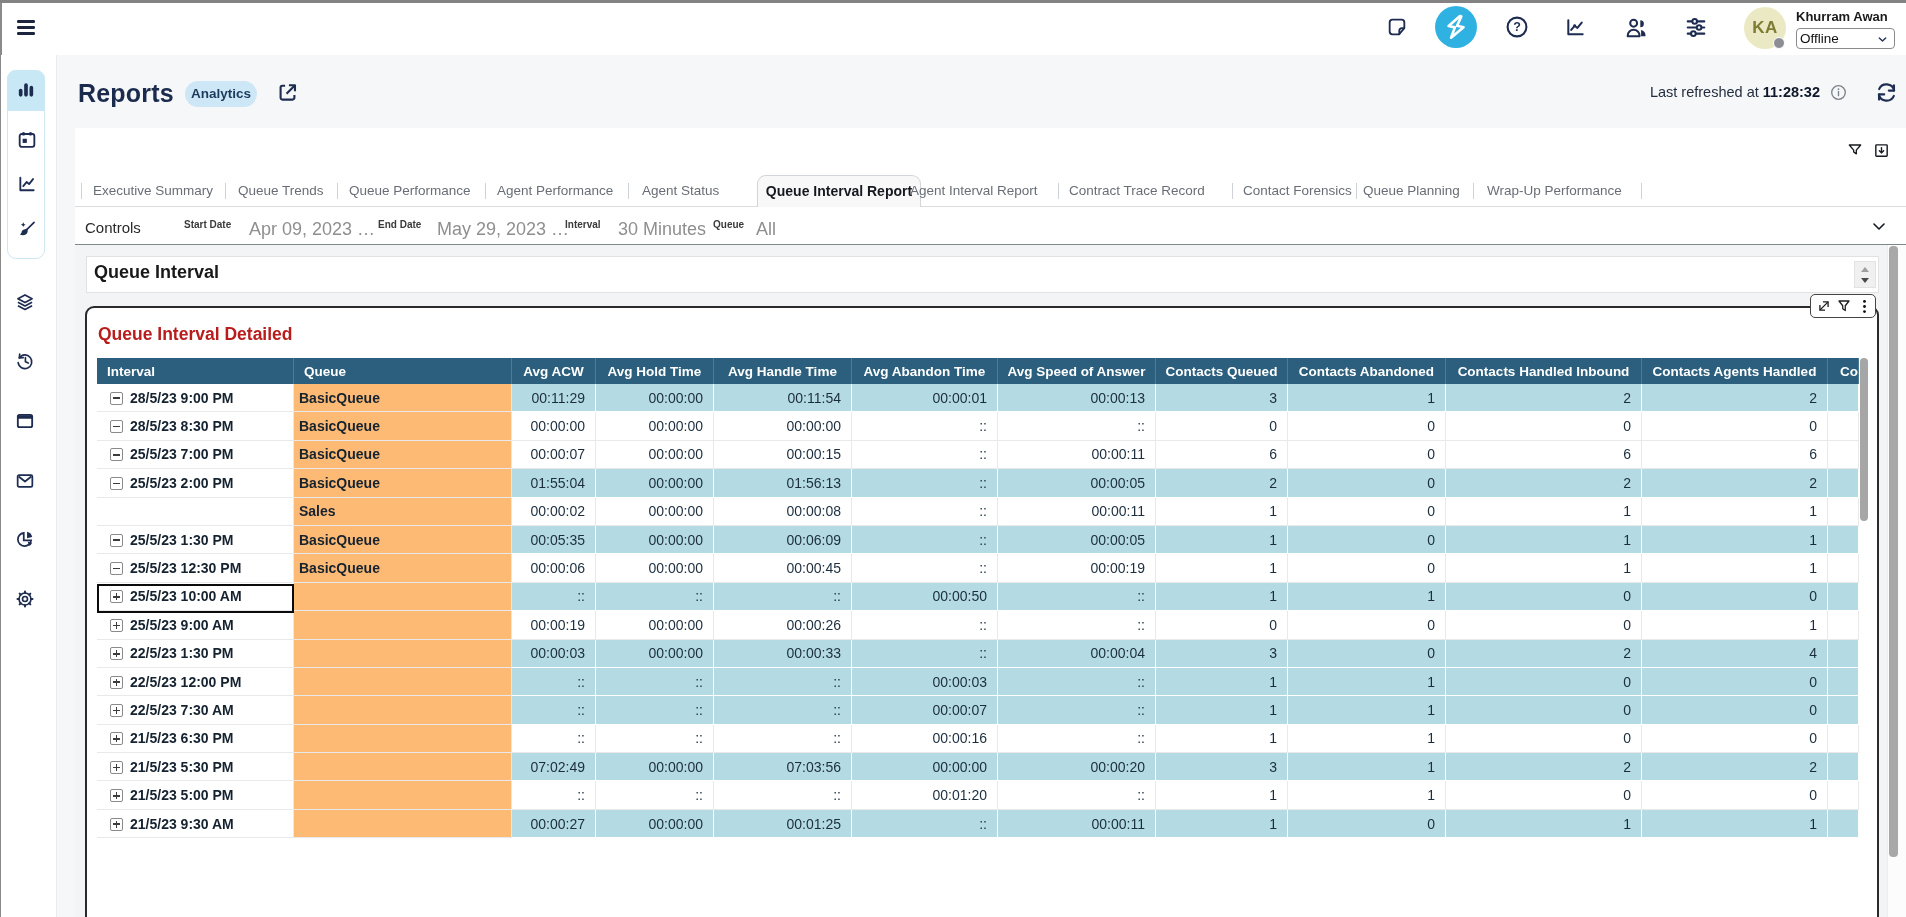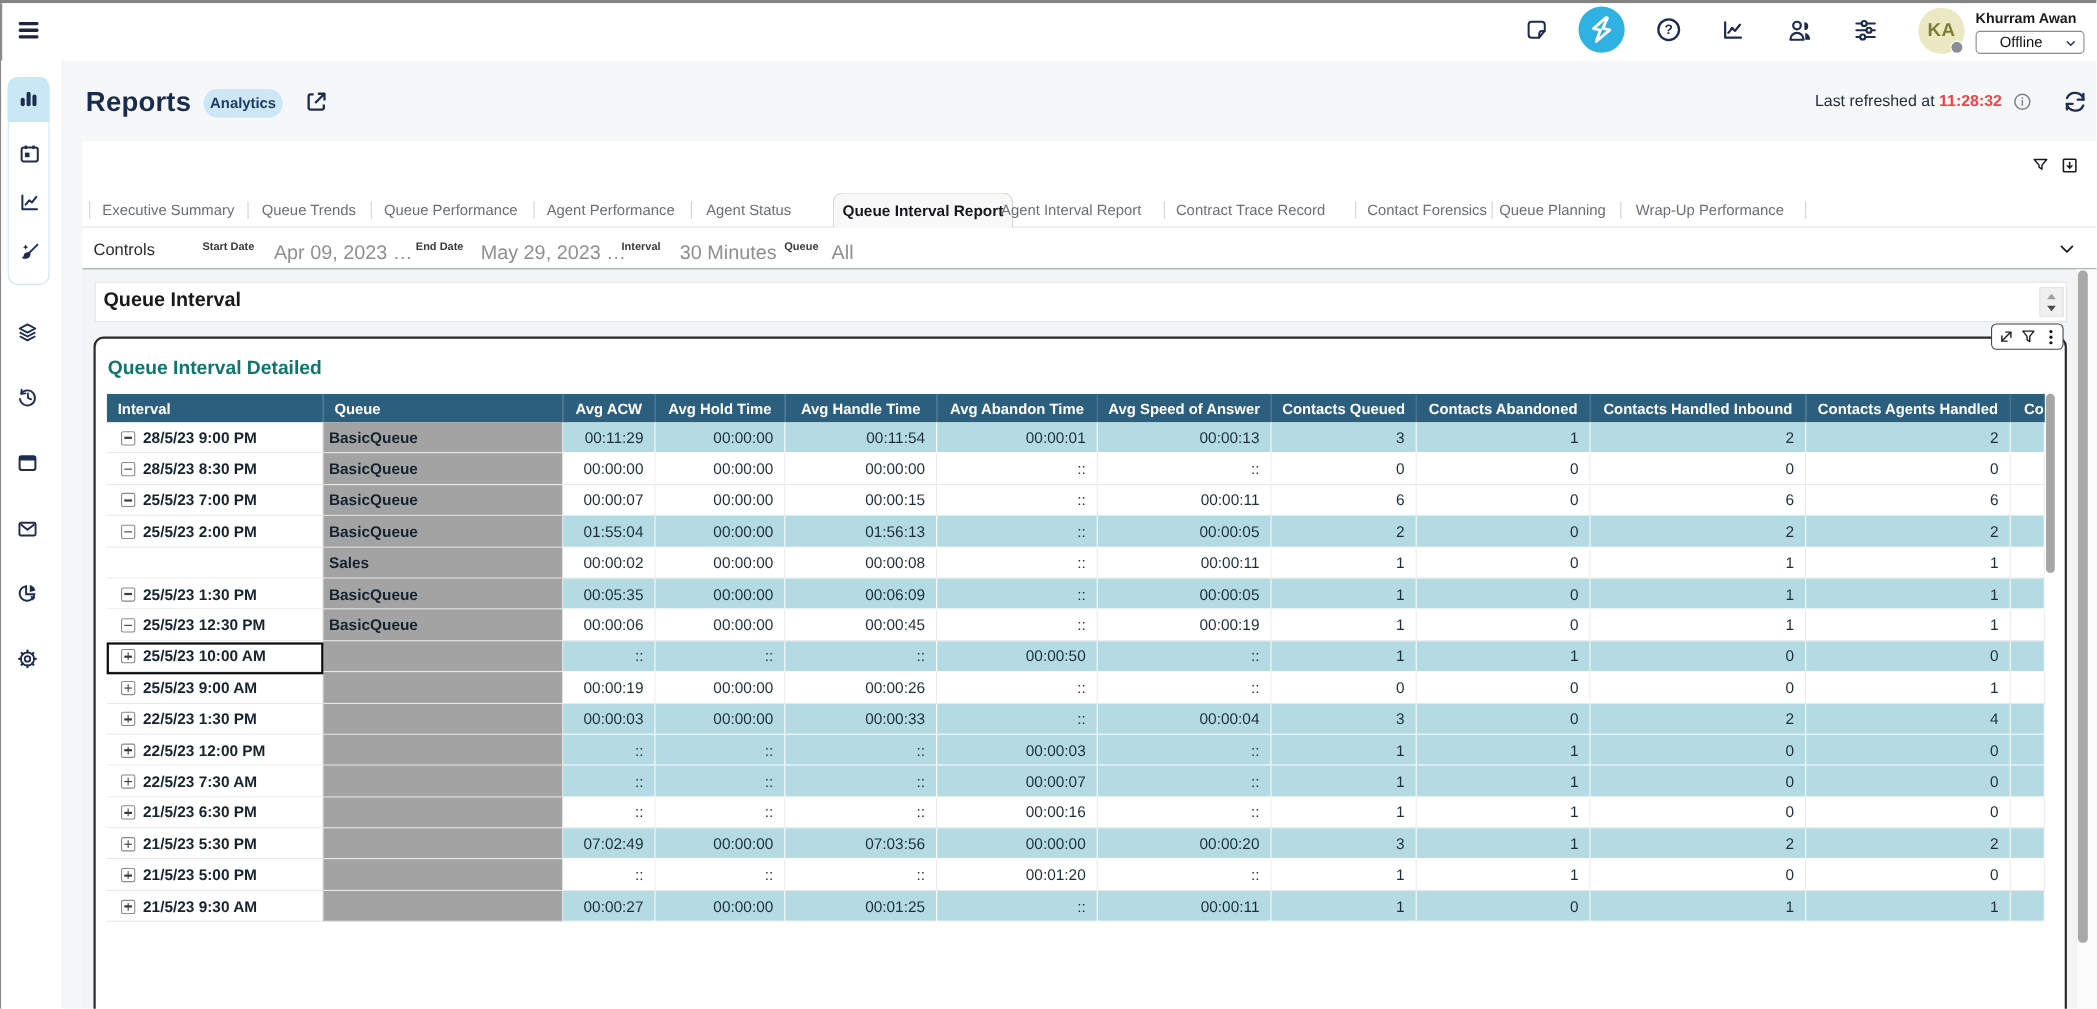--- a/index.html
+++ b/index.html
@@ -17,71 +17,71 @@
 #sidebar { left:1px; top:55px; width:56px; height:862px; background:#fff; border-right:1px solid #ececec; }
 #sbgroup { left:7px; top:70px; width:38px; height:189px; border:1px solid #cfe7f3; border-radius:9px; background:transparent; }
 #sbsel { left:7px; top:70px; width:38px; height:41px; background:#c9e8f6; border-radius:9px 9px 0 0; }
 .sbicon { width:20px; height:20px; }
 
 #contentbg { left:57px; top:55px; width:1849px; height:862px; background:#f6f7f8; }
 
 #reports { left:78px; top:79px; font-size:25px; font-weight:bold; color:#1b2b4d; letter-spacing:.2px; }
 #badge { left:185px; top:81px; width:72px; height:26px; background:#cde7f7; border-radius:13px; color:#1c3c5e; font-size:13.5px; font-weight:bold; text-align:center; line-height:26px; }
 #lastref { right:86px; top:84px; font-size:14.5px; color:#232f3e; }
-#lastref b { color:#ef4444; }
+#lastref b { color:#0f172a; }
 
 #panel { left:75px; top:128px; width:1831px; height:789px; background:#fff; }
 
 #tabrow { left:75px; top:175px; width:1831px; height:32px; border-bottom:1px solid #dadce0; }
 .tab { position:absolute; top:183px; font-size:13.5px; color:#696e76; white-space:nowrap; }
 .tsep { position:absolute; top:8px; width:1px; height:16px; background:#cfd3d8; }
 #activetab { left:660px; top:0px; width:164px; height:32px; background:#f8f8f9; border:1px solid #d2d5d9; border-bottom:none; border-radius:9px 9px 0 0; color:#15191f; font-weight:bold; font-size:14px; text-align:center; line-height:31px; }
 
 #controls { left:75px; top:207px; width:1831px; height:38px; background:#fff; border-bottom:1.5px solid #7e8888; }
 #controls .lbl { position:absolute; top:12px; font-size:10px; color:#3a3a3a; font-weight:bold; }
 #controls .val { position:absolute; top:11.5px; font-size:18px; color:#8f8f8f; }
 
 #scrollarea { left:75px; top:245px; width:1831px; height:672px; background:#f3f4f5; }
 #band { left:86px; top:256px; width:1793px; height:37px; background:#fff; border:1px solid #e2e2e2; }
 #bandtitle { left:94px; top:262px; font-size:18px; font-weight:bold; color:#191919; }
 #spinner { left:1854px; top:261px; width:22px; height:27px; background:#f0f0f0; border:1px solid #e3e3e3; }
 #spinner .up { position:absolute; left:5.5px; top:5px; width:0; height:0; border-left:4.5px solid transparent; border-right:4.5px solid transparent; border-bottom:5.5px solid #9e9e9e; }
 #spinner .dn { position:absolute; left:5.5px; bottom:4.5px; width:0; height:0; border-left:4.5px solid transparent; border-right:4.5px solid transparent; border-top:5.5px solid #4a4a4a; }
 
 #card { left:85px; top:306px; width:1794px; height:650px; background:#fff; border:2px solid #2a2a2a; border-radius:9px; }
-#cardtitle { left:98px; top:324px; font-size:17.5px; font-weight:bold; color:#0f766e; }
+#cardtitle { left:98px; top:324px; font-size:17.5px; font-weight:bold; color:#b91c1c; }
 
 #wtools { left:1810px; top:294px; width:66px; height:24px; background:#fff; border:1.5px solid #454545; border-radius:5px; z-index:30; }
 
 #tblwrap { left:97px; top:358px; width:1762px; height:559px; overflow:hidden; }
 table { border-collapse:separate; border-spacing:0; table-layout:fixed; width:1762px; font-family:"Liberation Sans",sans-serif; }
 th { height:26px; background:#2b5f7d; color:#fff; font-size:13.5px; font-weight:bold; padding:0 8px; white-space:nowrap; overflow:hidden; border-right:1px solid #4c7b94; }
 th.hl { text-align:left; padding-left:10px; }
 th.hc { text-align:center; }
 th.hl2 { text-align:left; padding-left:12px; }
 td { height:28.4px; font-size:14px; white-space:nowrap; overflow:hidden; padding:0 10px; }
 td.c0 { font-weight:bold; color:#15222f; background:#fff; border-bottom:1px solid #e9e9e9; border-right:1px solid #e9e9e9; padding-left:13px; }
-td.c1 { font-weight:bold; color:#15222f; background:#a3a3a3; border-bottom:1px solid #e9e9e9; border-right:1px solid #e9e9e9; padding-left:5px; }
+td.c1 { font-weight:bold; color:#15222f; background:#fdba74; border-bottom:1px solid #e9e9e9; border-right:1px solid #e9e9e9; padding-left:5px; }
 td.d { text-align:right; color:#1c2e3e; }
 td.d.b { background:#b4dbe4; border-bottom:1px solid #fff; border-right:1px solid #fff; }
 td.d.w { background:#fff; border-bottom:1px solid #e9e9e9; border-right:1px solid #e9e9e9; }
 .exp { display:inline-block; width:13px; height:13px; border:1px solid #8a8a8a; border-radius:2px; vertical-align:-2px; margin-right:7px; position:relative; }
 .exp::before { content:""; position:absolute; left:2px; right:2px; top:4.8px; height:1.6px; background:#3c3c3c; }
 .exp.plus::after { content:""; position:absolute; top:2px; bottom:2px; left:4.8px; width:1.6px; background:#3c3c3c; }
 #focuscell { left:97px; top:584px; width:197px; height:29px; border:2px solid #0b0b0b; z-index:20; }
 
 #tscroll { left:1860px; top:358px; width:8px; height:163px; background:#a6a6a6; border-radius:4px; z-index:25; }
 
 #pscrolltrack { left:1887px; top:245px; width:19px; height:672px; background:#fcfcfc; border-left:1px solid #ededed; }
 #pscrollthumb { left:1889px; top:246px; width:9px; height:611px; background:#a8a8a8; border-radius:4px; }
 
 #avatar { left:1744px; top:7px; width:42px; height:42px; border-radius:50%; background:#ebe9c3; color:#7e7b33; font-size:17px; font-weight:bold; text-align:center; line-height:42px; letter-spacing:.5px; }
 #statusdot { left:1773px; top:37px; width:12px; height:12px; border-radius:50%; background:#8d8d96; border:1.5px solid #fff; }
 #uname { left:1796px; top:9px; font-size:13px; font-weight:bold; color:#1a1a1a; }
-#offsel { left:1796px; top:28px; width:99px; height:21px; border:1px solid #8b8b8b; border-radius:4px; background:#fff; font-size:13.5px; color:#111; padding-left:21px; line-height:19px; }
+#offsel { left:1796px; top:28px; width:99px; height:21px; border:1px solid #8b8b8b; border-radius:4px; background:#fff; font-size:13.5px; color:#111; padding-left:3px; line-height:19px; }
 </style>
 </head>
 <body>
 <div class="abs" id="topstrip"></div>
 <div class="abs" id="header"></div>
 <div class="abs" id="leftedge"></div>
 <div class="abs" id="burger">
     <div></div>
     <div></div>
     <div></div>

